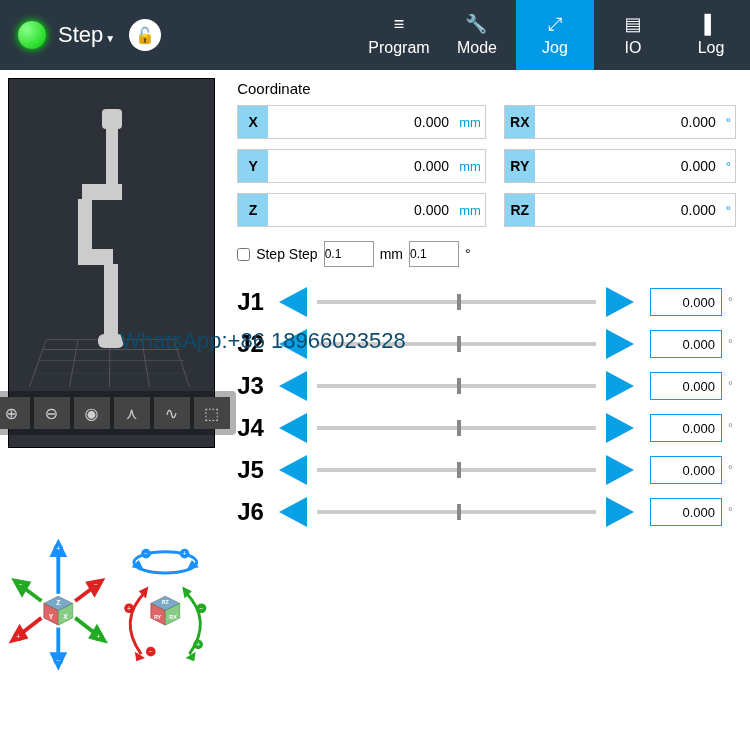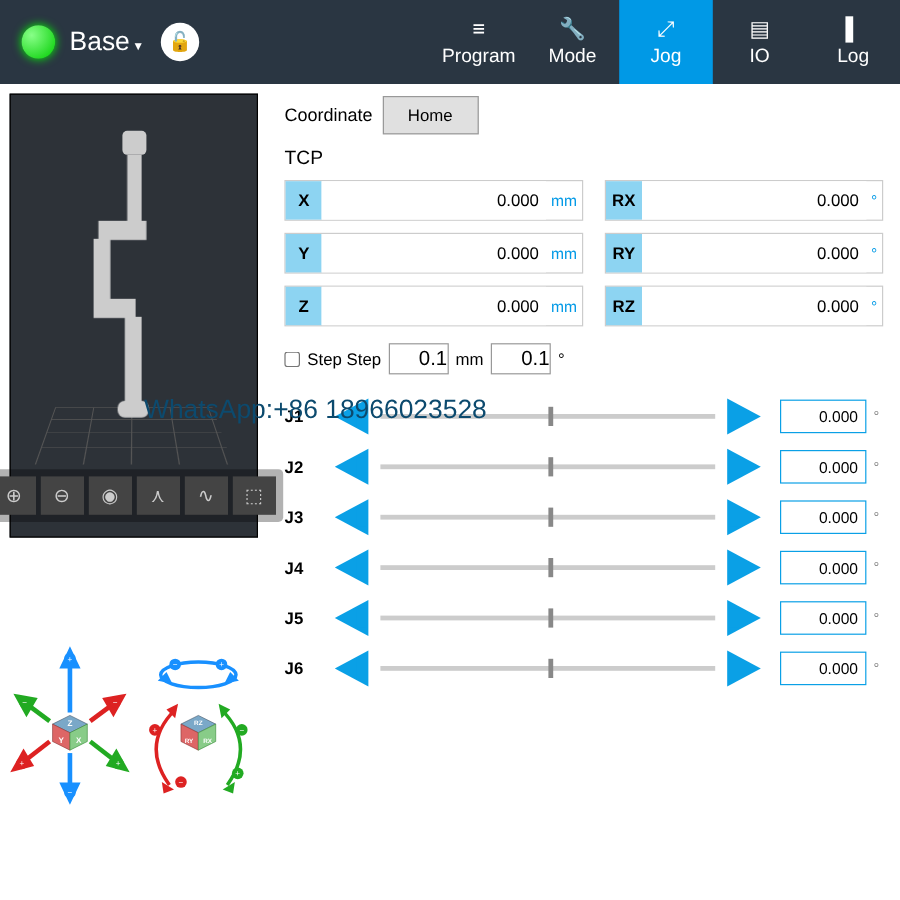--- a/index.html
+++ b/index.html
@@ -28,41 +28,41 @@
 .coord-label{font-size:15px}
 .coord-select{flex:1;height:28px;border:1px solid #999;font-size:13px;padding:0 4px}
 .home-btn{width:80px;height:32px;background:#e0e0e0;border:1px solid #999;font-size:14px;cursor:pointer}
 .tcp-label{font-size:16px;margin-top:4px}
 .tcp-grid{display:grid;grid-template-columns:1fr 1fr;gap:10px 18px}
 .tcp-field{display:flex;align-items:center;border:1px solid #ccc;height:34px}
 .tcp-axis{width:30px;background:#8dd4f2;text-align:center;font-size:14px;height:100%;display:flex;align-items:center;justify-content:center;font-weight:bold}
 .tcp-val{flex:1;text-align:right;padding-right:6px;font-size:14px;border:none;height:100%}
 .tcp-unit{color:#0099e6;font-size:13px;padding:0 4px}
 .step-row{display:flex;align-items:center;gap:6px;font-size:14px;margin:6px 0}
-.step-input{width:50px;height:26px;border:1px solid #999;text-align:right;font-size:17px}
+.step-input{width:50px;height:26px;border:1px solid #999;text-align:left;font-size:12px}
 .joint-row{display:flex;align-items:center;gap:6px;height:42px}
-.joint-label{width:26px;font-size:14px;font-weight:bold}
+.joint-label{width:26px;font-size:24px;font-weight:bold}
 .arrow-btn{width:38px;height:30px;cursor:pointer}
 .arrow-left{border-right:28px solid #0aa0e6;border-top:15px solid transparent;border-bottom:15px solid transparent;position:relative}
 .arrow-left::after{content:'';position:absolute;left:28px;top:-8px;width:8px;height:16px;background:#0aa0e6}
 .arrow-right{border-left:28px solid #0aa0e6;border-top:15px solid transparent;border-bottom:15px solid transparent;position:relative}
 .arrow-right::after{content:'';position:absolute;right:28px;top:-8px;width:8px;height:16px;background:#0aa0e6}
 .joint-slider{flex:1;height:4px;background:#ccc;position:relative;margin:0 4px}
 .joint-slider::before{content:'';position:absolute;left:50%;top:-6px;width:4px;height:16px;background:#888}
 .joint-val{width:72px;height:28px;border:1px solid #0aa0e6;text-align:right;padding-right:6px;font-size:13px}
 .joint-deg{font-size:12px;color:#888;width:8px}
 .watermark{position:absolute;top:328px;left:120px;font-size:22px;color:#0c4a6e;z-index:99;pointer-events:none}
 svg{overflow:visible}
 </style>
 </head>
 <body>
 
 <div class="header">
   <div class="status-dot"></div>
-  <div class="menu-label"><span>Base</span><span class="menu-arrow">▼</span></div>
+  <div class="menu-label"><span>Step</span><span class="menu-arrow">▼</span></div>
   <div class="lock-btn">
       <span>🔓</span>
     </div>
   <div class="nav-tabs" id="nav-tabs">
       <div class="nav-tab">
         <div class="nav-icon">≡</div>
         <div>Program</div>
       </div>
       <div class="nav-tab">
         <div class="nav-icon">🔧</div>
@@ -183,23 +183,21 @@
           <circle cx="70" cy="245" r="10" fill="#d22"></circle>
             <text x="70" y="250" fill="#fff" text-anchor="middle" font-size="14">−</text>
         </svg>
       </div>
     </div>
   </div>
 
   <div class="right-col">
     <div class="coord-row">
       <span class="coord-label">Coordinate</span>
-      <button class="home-btn">Home</button>
-    </div>
-    <div class="tcp-label">TCP</div>
+    </div>
     <div class="tcp-grid" id="tcp-grid">
         <div class="tcp-field">
           <div class="tcp-axis">X</div>
           <input class="tcp-val" value="0.000" style="">
           <span class="tcp-unit">mm</span>
         </div>
         <div class="tcp-field">
           <div class="tcp-axis">RX</div>
           <input class="tcp-val" value="0.000" style="">
           <span class="tcp-unit">°</span>

